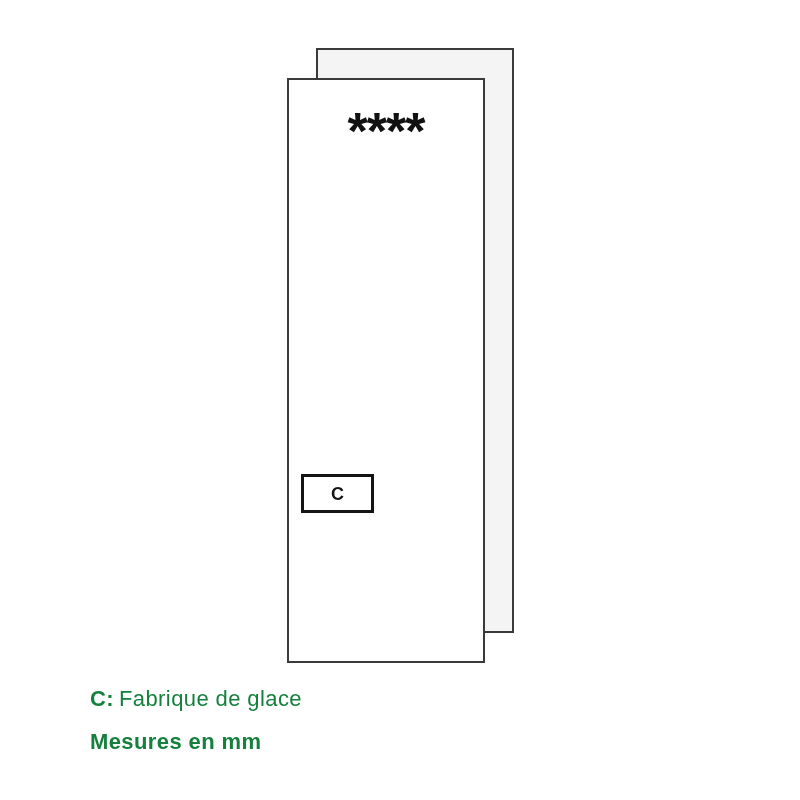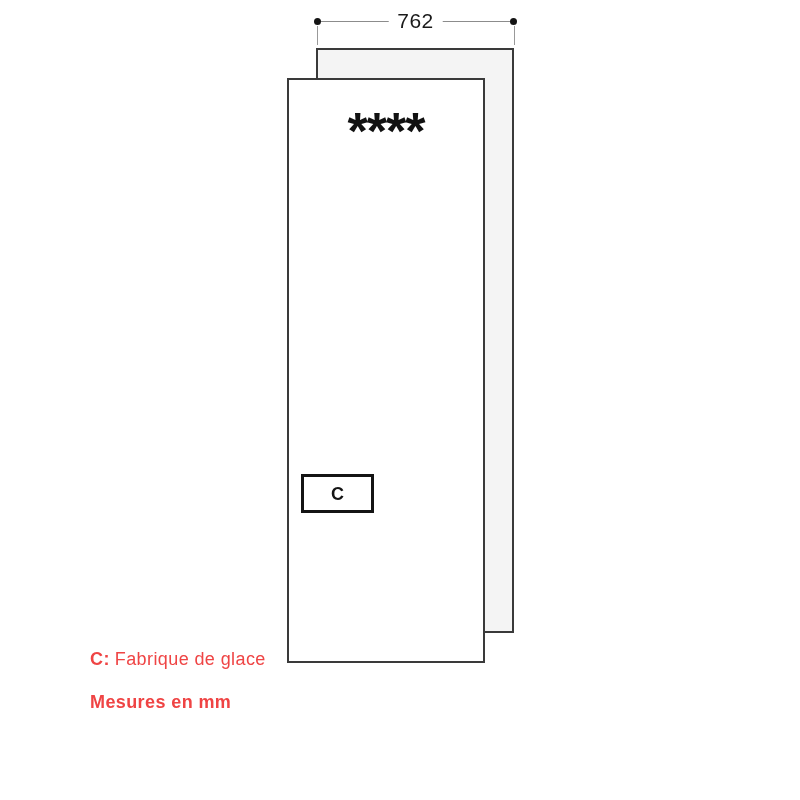--- a/index.html
+++ b/index.html
@@ -113,23 +113,23 @@
   .c-box span {
     font-size: 18px;
     font-weight: bold;
     color: #141414;
     line-height: 1;
   }
   
   .legend {
     position: absolute;
     left: 90px;
-    top: 648px;
-    color: #ef4444;
-    font-size: 18px;
+    top: 688px;
+    color: #15803d;
+    font-size: 22px;
     letter-spacing: 0.4px;
   }
   .legend p {
     margin: 0;
     line-height: 22px;
     white-space: nowrap;
   }
   .legend p + p {
     margin-top: 21px;
     font-weight: bold;
@@ -137,28 +137,20 @@
   .legend strong {
     font-weight: bold;
     margin-right: 5px;
   }
 </style>
 </head>
 <body>
 
 <div class="viewport">
 
-  <div class="dim">
-    <span class="dim-line"></span>
-    <span class="dim-tick left"></span>
-    <span class="dim-tick right"></span>
-    <span class="dim-dot left"></span>
-    <span class="dim-dot right"></span>
-    <span class="dim-label">762</span>
-  </div>
 
   <div class="panel back"></div>
 
   <div class="panel front"></div>
 
   <div class="stars">****</div>
 
   <div class="c-box">
     <span>C</span>
   </div>

